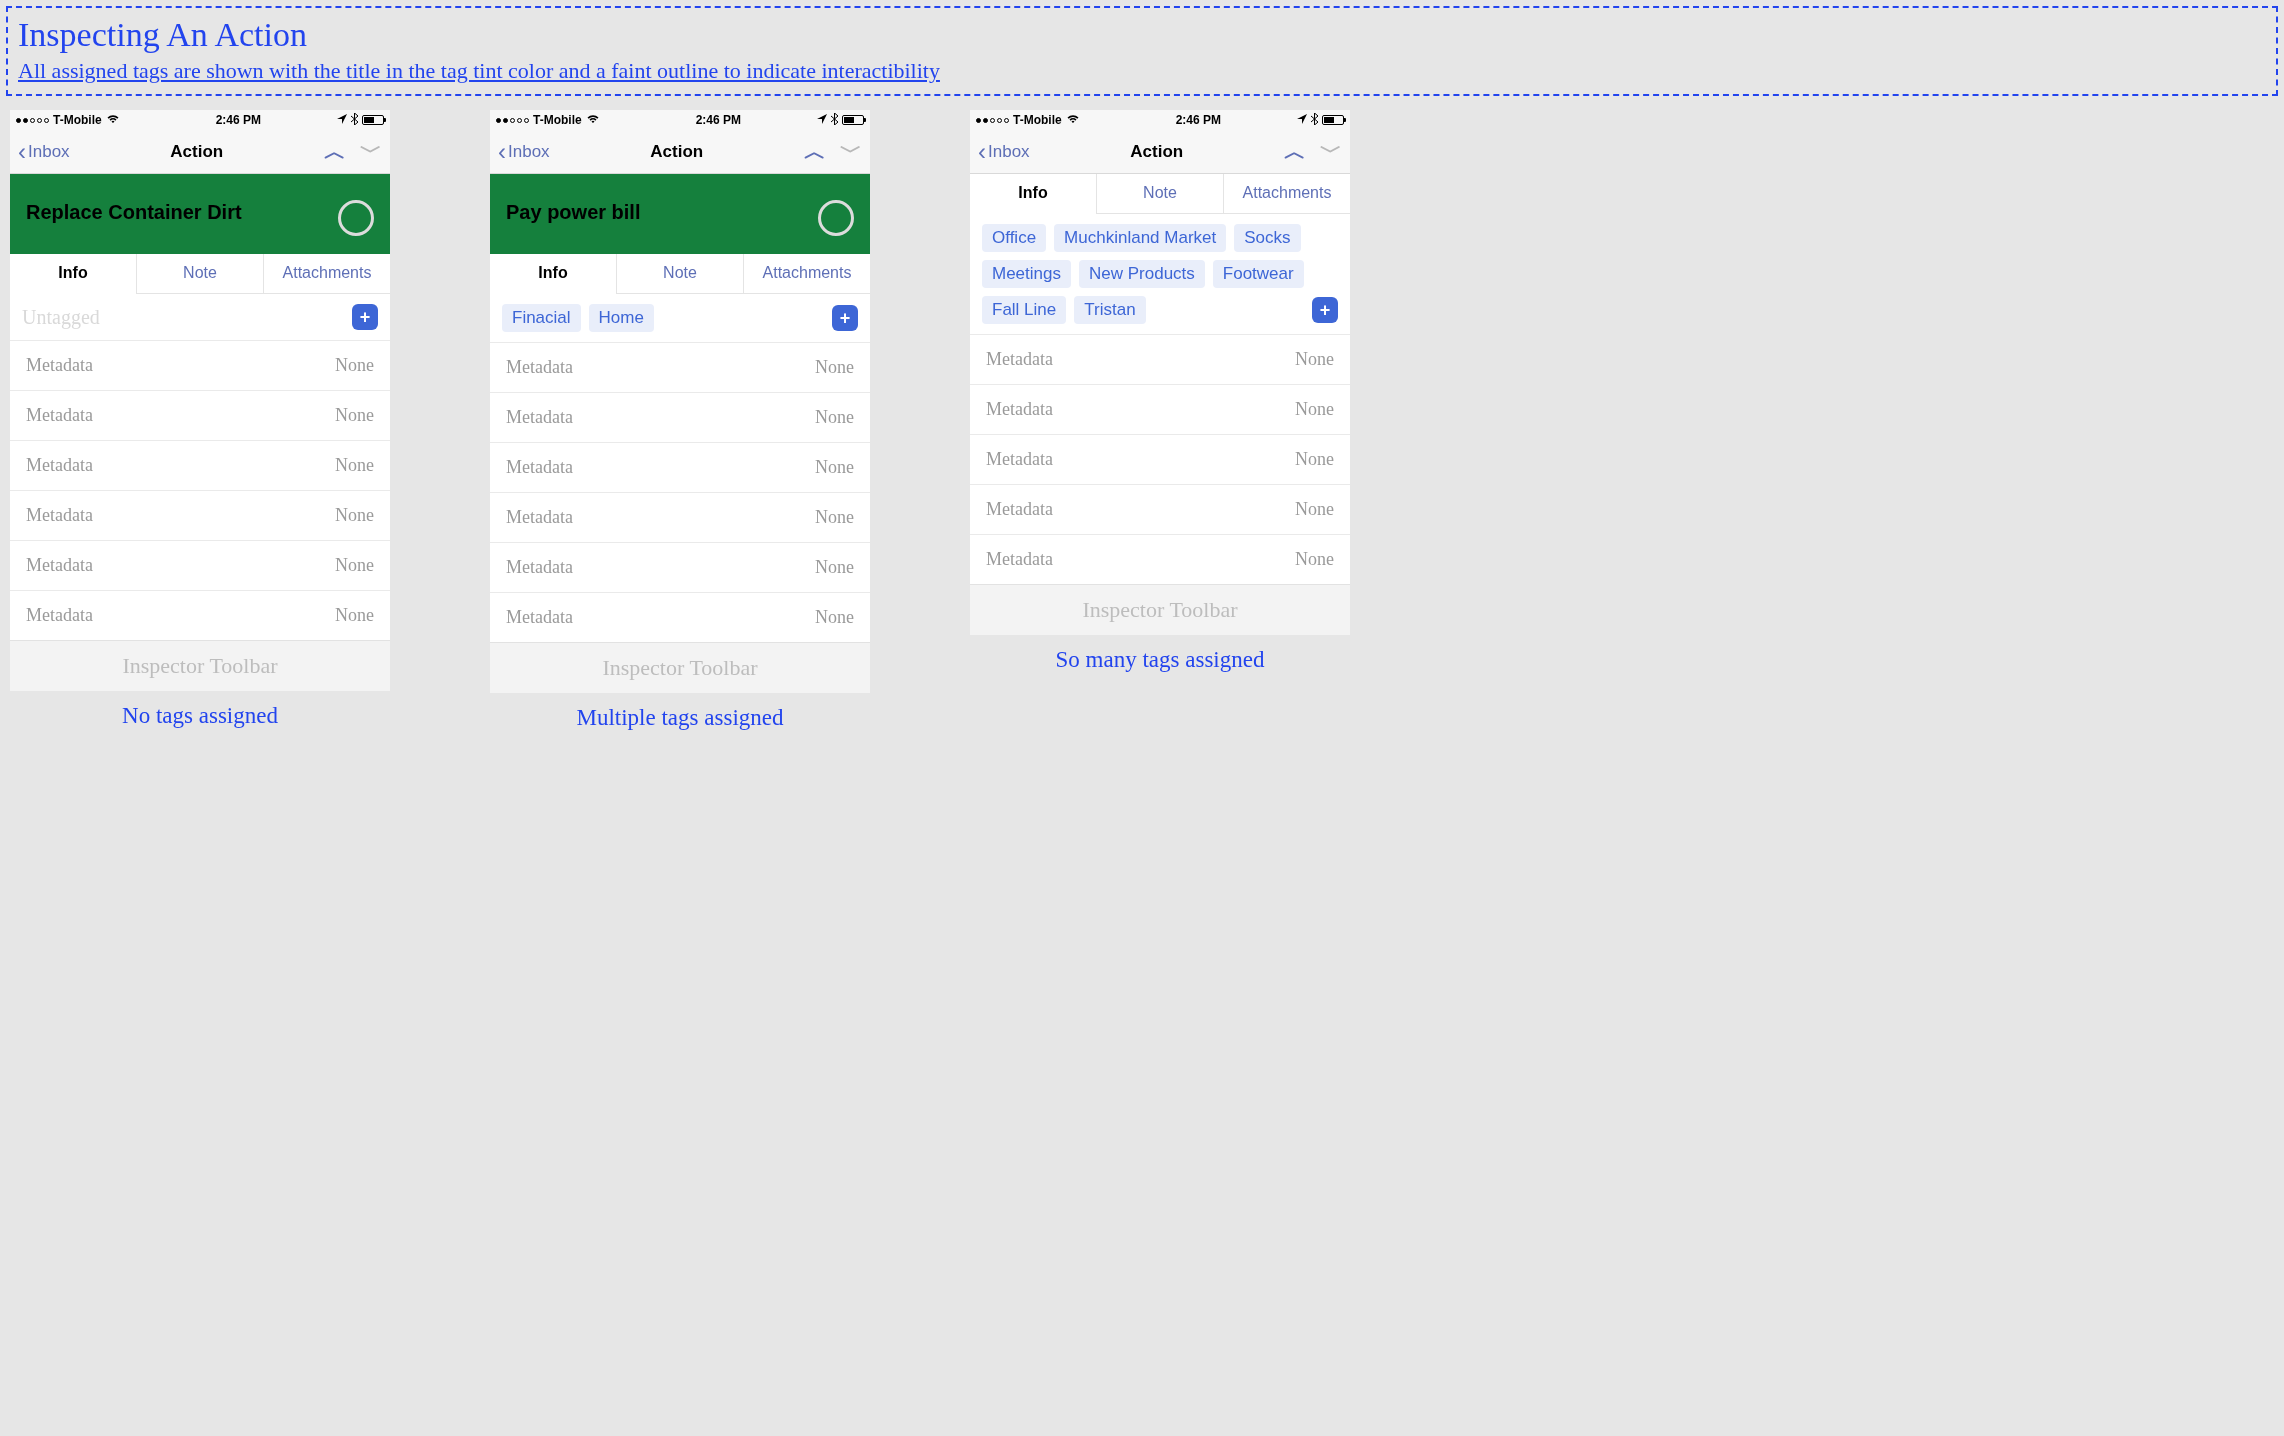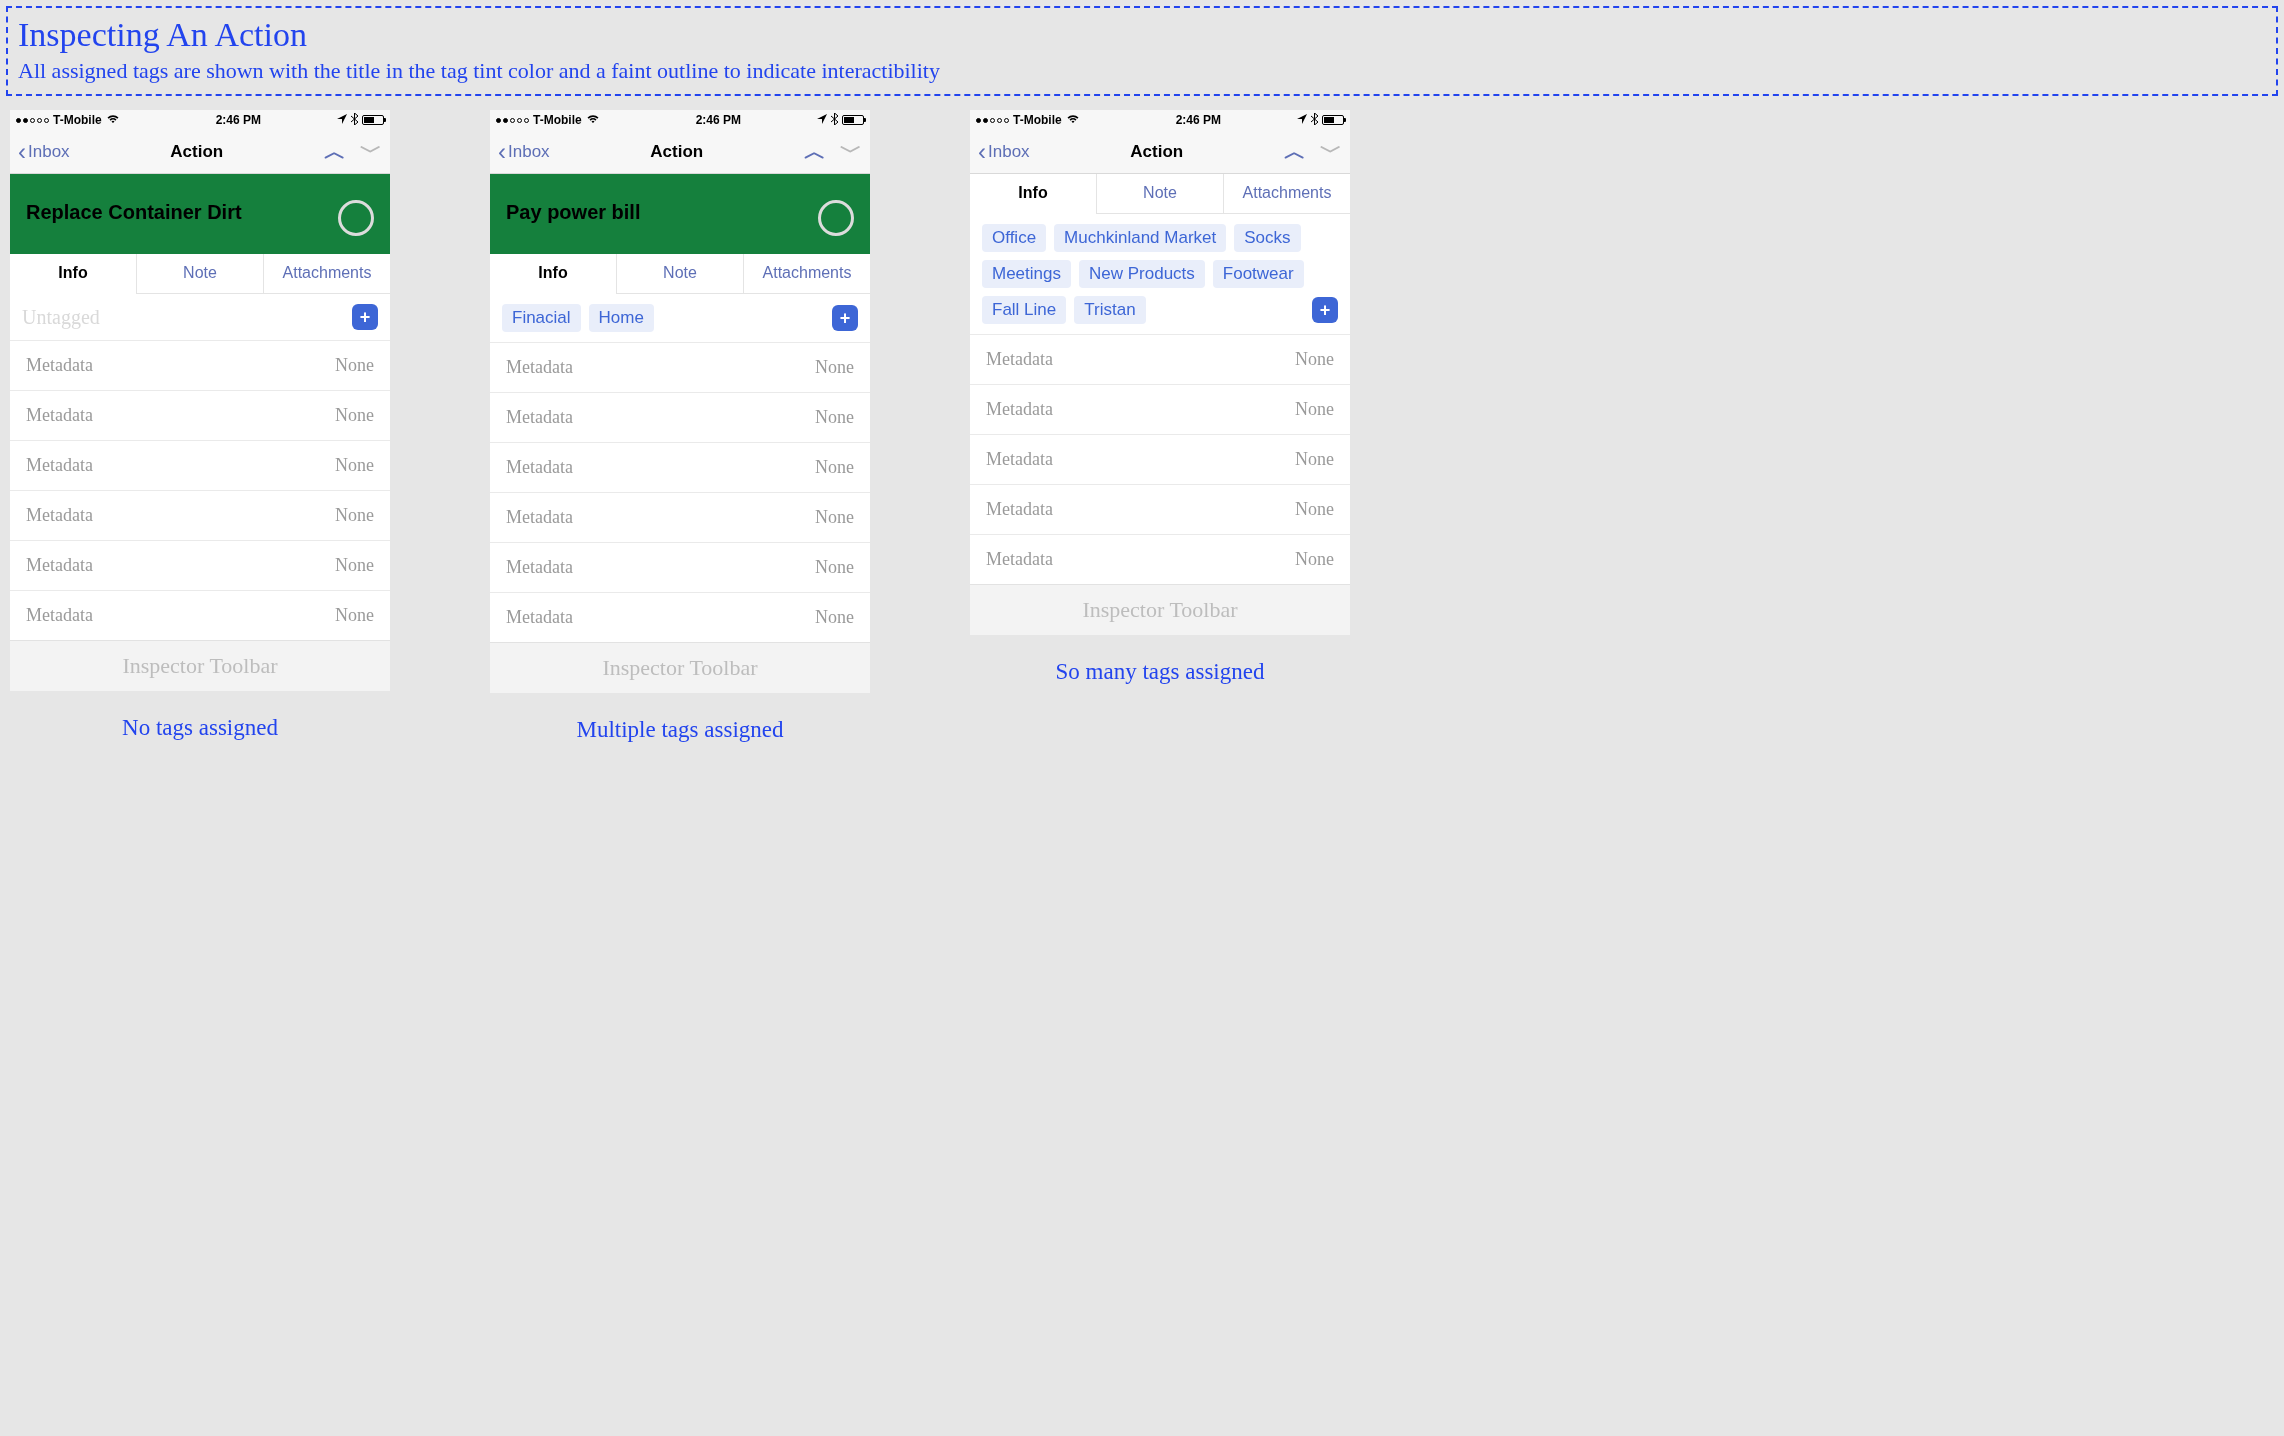--- a/index.html
+++ b/index.html
@@ -19,35 +19,35 @@
     color: #2244ee;
   }
   .annotation-banner h1 {
     font-size: 34px;
     font-weight: 400;
     margin-bottom: 4px;
   }
   .annotation-banner p {
     font-size: 22px;
     font-weight: 400;
+    text-decoration: underline;
   }
 
   
   .screens-row {
     display: flex;
     gap: 100px;
     justify-content: flex-start;
     padding-left: 4px;
   }
   .screen-col {
     display: flex;
     flex-direction: column;
     align-items: center;
     width: 380px;
-    gap: 12px;
   }
   .caption {
     font-family: "Comic Sans MS", "Marker Felt", cursive;
     color: #2244ee;
     font-size: 23px;
     margin-top: 12px;
   }
 
   
   .phone {

